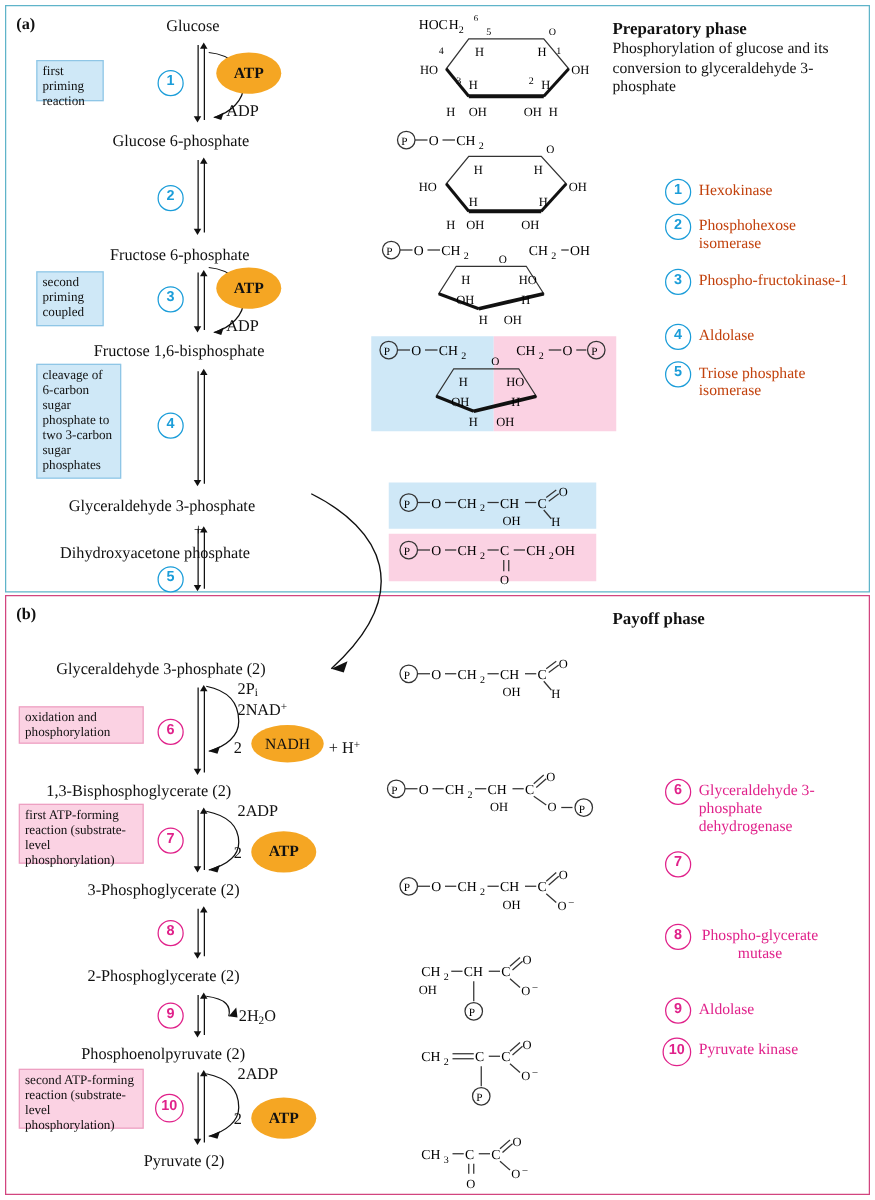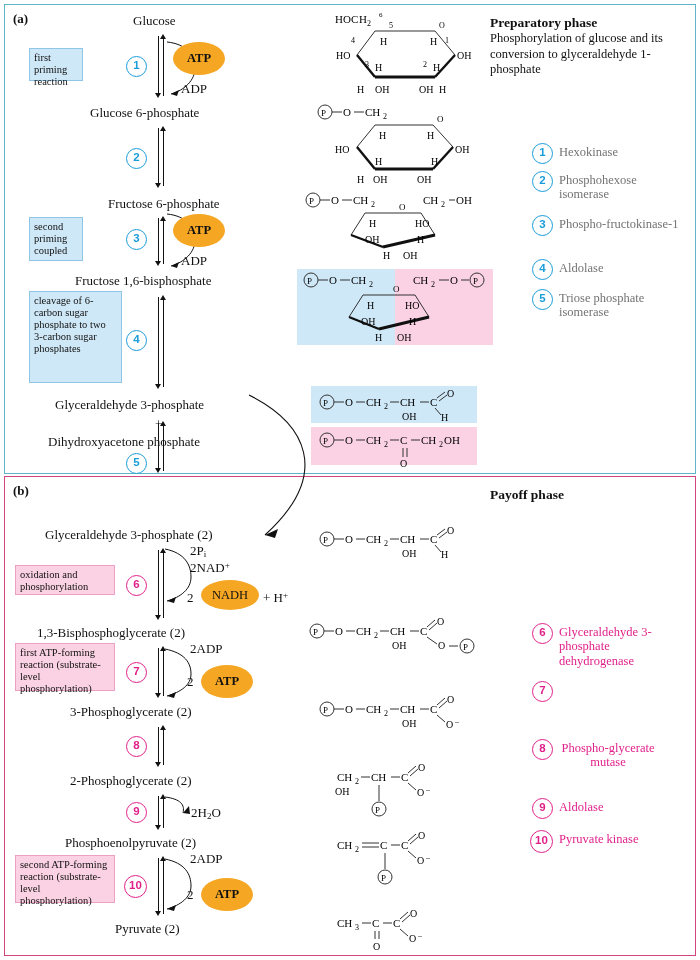--- a/index.html
+++ b/index.html
@@ -51,45 +51,45 @@
     position:absolute;width:52px;height:33px;border-radius:50%;
     background:#f5a623;color:#111;font-size:12.5px;font-weight:bold;
     text-align:center;line-height:33px;font-family:"Liberation Serif",serif;
   }
   .nadh{
     position:absolute;width:58px;height:30px;border-radius:50%;
     background:#f5a623;color:#111;font-size:12.5px;
     text-align:center;line-height:30px;
   }
 
-  .enz{position:absolute;font-size:12.5px;color:#737373;line-height:1.15;}
+  .enz{position:absolute;font-size:12.5px;color:#c2410c;line-height:1.15;}
   .enz.pink{color:#e0218a;}
 
   .curve{position:absolute;}
 
   
   .struct{position:absolute;}
   .hl-blue{position:absolute;background:#cfe8f7;}
   .hl-pink{position:absolute;background:#fbd2e3;}
 
   svg{display:block;overflow:visible;}
   text{font-family:"Liberation Serif",serif;}
 </style>
 </head>
 <body>
 
 <div class="panel" id="panel-a">
 
   <div class="tag" style="left:8px;top:6px;color:#111;">(a)</div>
   <div class="phase-title" style="left:485px;top:10px;">Preparatory phase</div>
-  <div class="phase-desc" style="left:485px;top:26px;">Phosphorylation of glucose and its conversion to glyceraldehyde 1-phosphate</div>
+  <div class="phase-desc" style="left:485px;top:26px;">Phosphorylation of glucose and its conversion to glyceraldehyde 3-phosphate</div>
 
   <div class="met" style="left:128px;top:8px;">Glucose</div>
   <div class="met" style="left:85px;top:100px;">Glucose 6-phosphate</div>
-  <div class="met" style="left:83px;top:191px;margin-left:20px;">Fructose 6-phosphate</div>
+  <div class="met" style="left:83px;top:191px;">Fructose 6-phosphate</div>
   <div class="met" style="left:70px;top:268px;">Fructose 1,6-bisphosphate</div>
   <div class="met" style="left:50px;top:392px;">Glyceraldehyde 3-phosphate</div>
   <div class="met" style="left:150px;top:411px;">+</div>
   <div class="met" style="left:43px;top:429px;">Dihydroxyacetone phosphate</div>
 
   <div class="dbl" style="left:149px;top:26px;height:70px;">
     <i class="l" style="top:5px;height:60px;"></i>
       <i class="r" style="top:5px;height:60px;"></i>
     <span class="ah down" style="top:62px;"></span>
       <span class="ah up" style="top:3px;"></span>
@@ -120,21 +120,21 @@
   </div>
 
   <div class="circ" style="left:121px;top:51px;">1</div>
   <div class="circ" style="left:121px;top:143px;">2</div>
   <div class="circ" style="left:121px;top:224px;">3</div>
   <div class="circ" style="left:121px;top:325px;">4</div>
   <div class="circ" style="left:121px;top:448px;">5</div>
 
   <div class="note" style="left:24px;top:43px;width:54px;height:33px;">first priming reaction</div>
   <div class="note" style="left:24px;top:212px;width:54px;height:44px;">second priming coupled</div>
-  <div class="note" style="left:24px;top:286px;width:93px;height:92px;">cleavage of 6-carbon sugar phosphate to two 3-carbon sugar phosphates</div>
+  <div class="note" style="left:24px;top:286px;width:68px;height:92px;">cleavage of 6-carbon sugar phosphate to two 3-carbon sugar phosphates</div>
 
   <svg style="position:absolute;left:158px;top:33px;" width="60" height="62">
     <path d="M4,4 C24,6 32,18 32,30 C32,42 22,52 8,56" fill="none" stroke="#111" stroke-width="1"></path>
     <polygon points="8,56 16,52 14,58" fill="#111"></polygon>
   </svg>
   <div class="atp" style="left:168px;top:37px;">ATP</div>
   <div class="met" style="left:176px;top:76px;">ADP</div>
 
   <svg style="position:absolute;left:158px;top:205px;" width="60" height="62">
     <path d="M4,4 C24,6 32,18 32,30 C32,42 22,52 8,56" fill="none" stroke="#111" stroke-width="1"></path>

